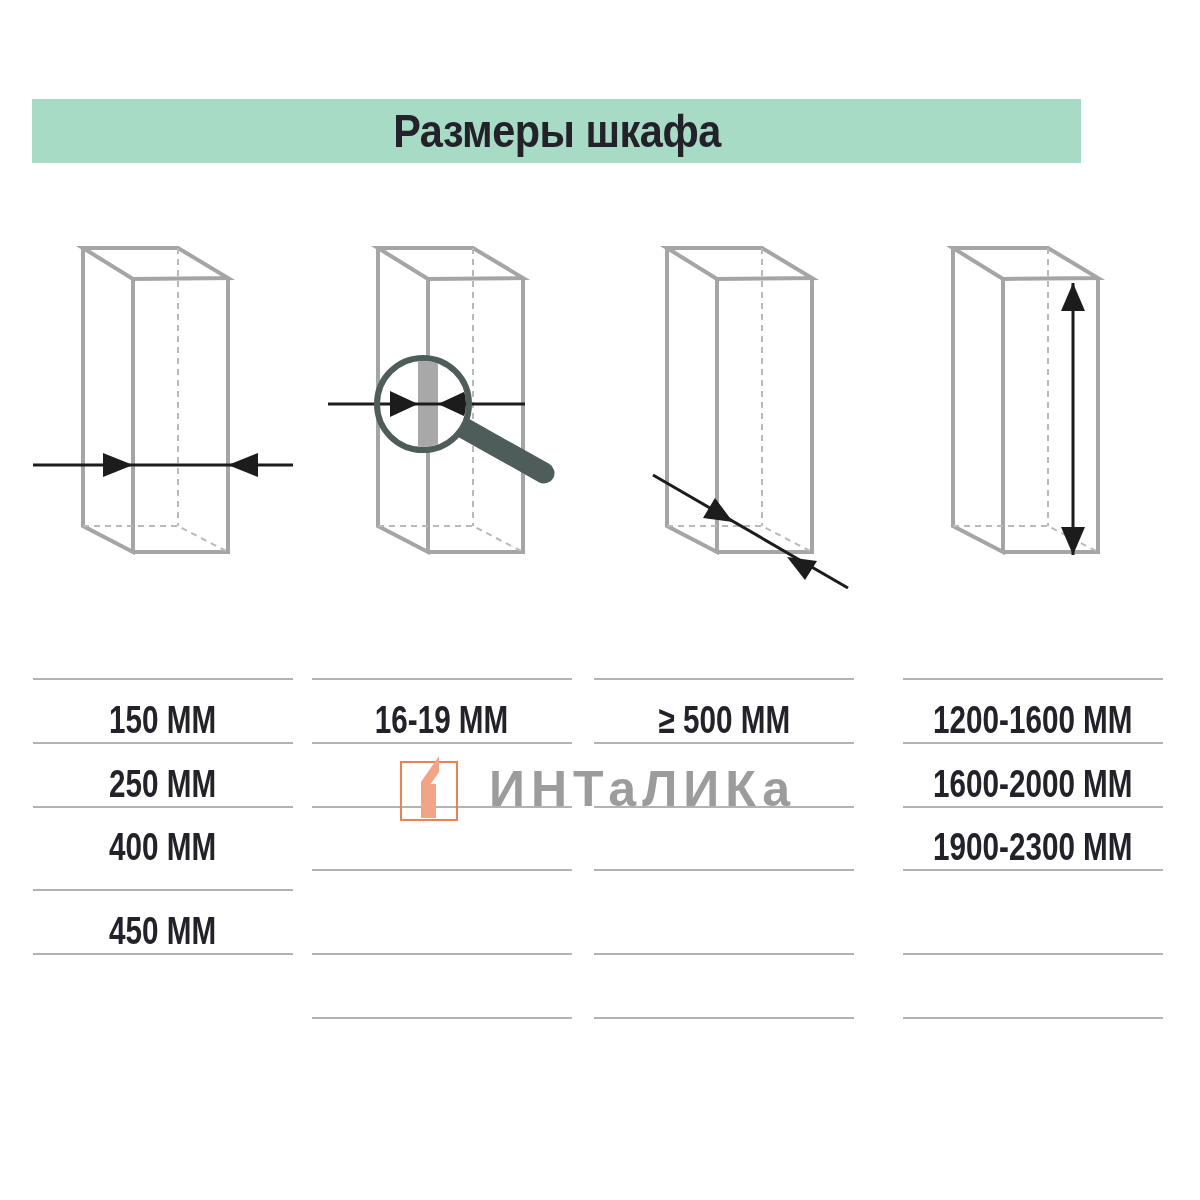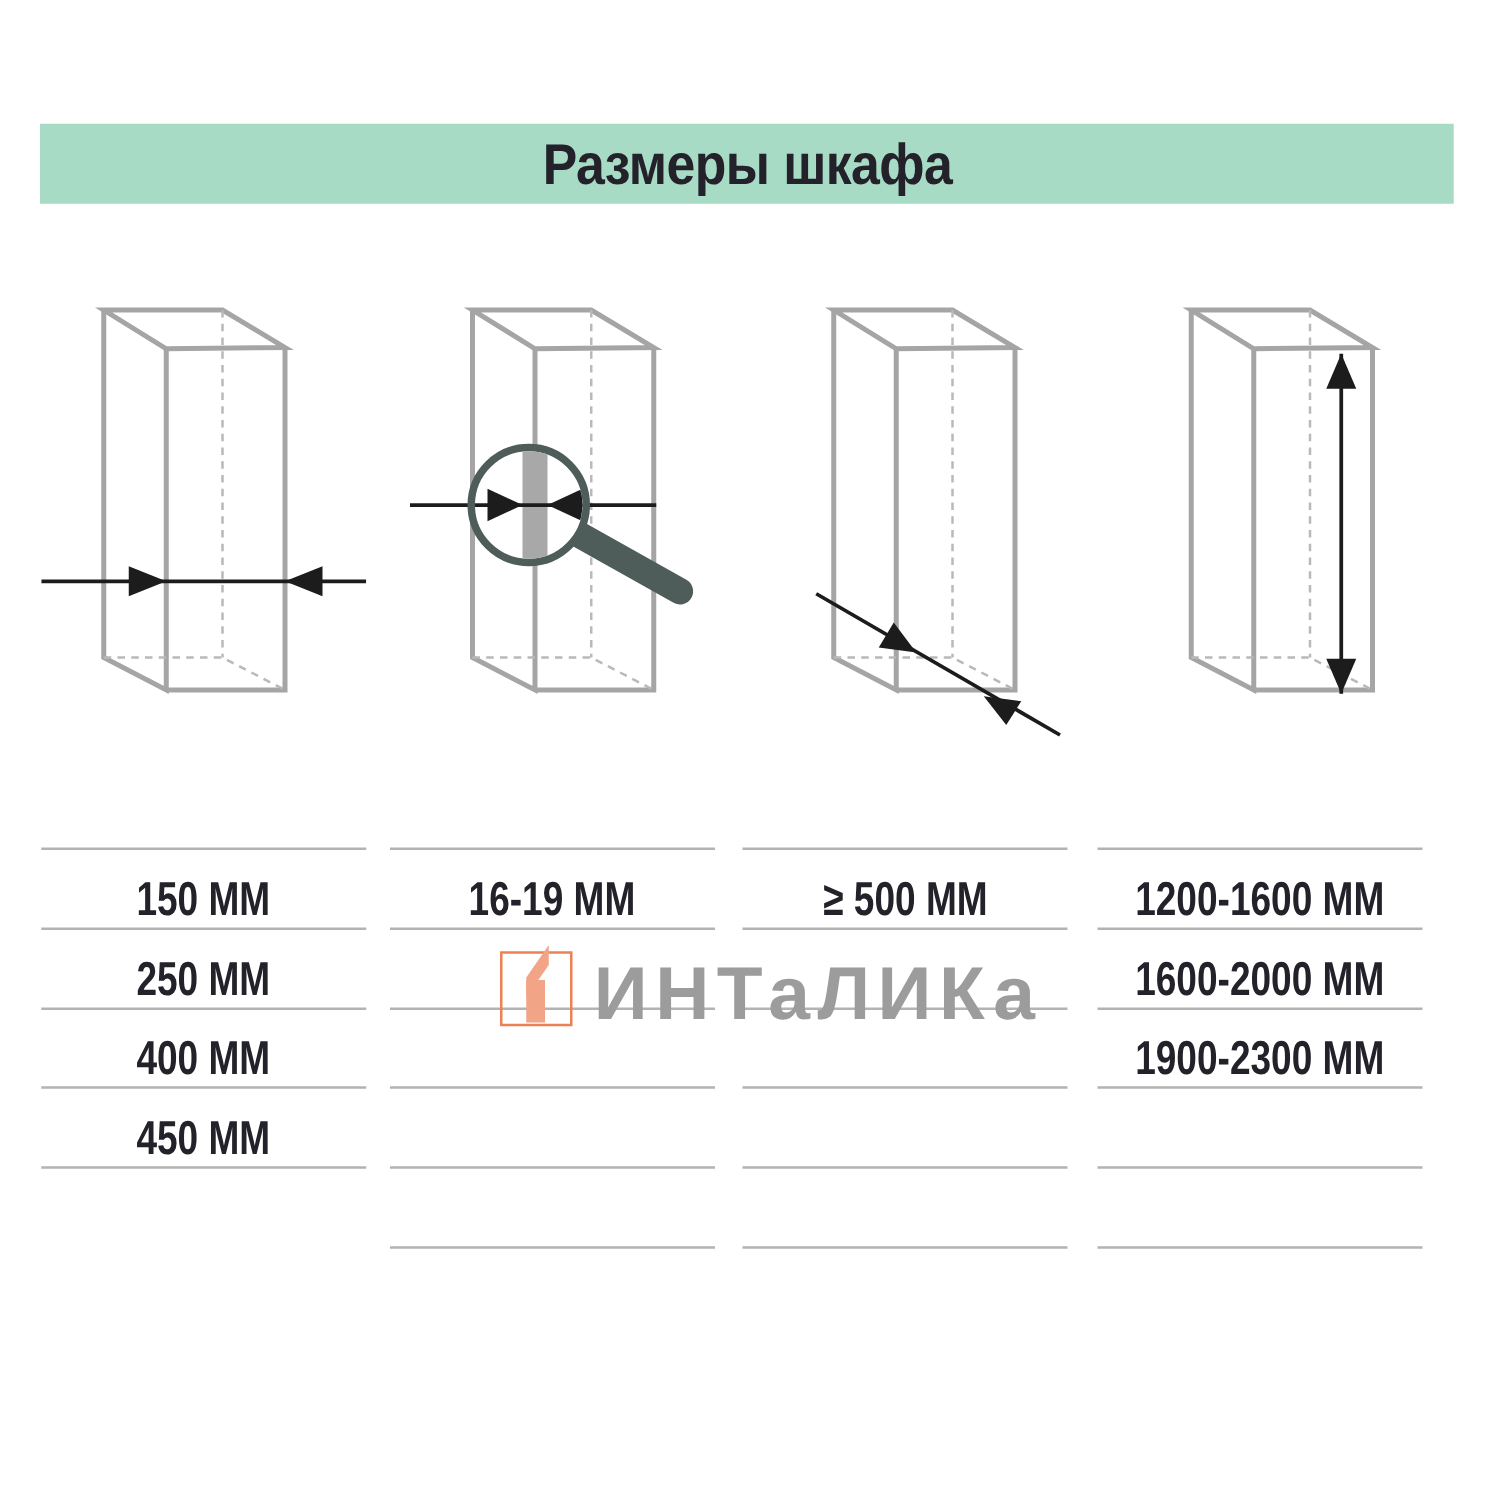--- a/index.html
+++ b/index.html
@@ -12,43 +12,43 @@
     --text:#232129;
     --wm-gray:#9c9c9c;
     --wm-orange:#f2a487;
     --wm-orange-line:#ec8153;
   }
   html,body{margin:0;padding:0;}
   body{background:#ffffff;font-family:"Liberation Sans",sans-serif;}
   .page{position:relative;width:1200px;height:1200px;background:#ffffff;overflow:hidden;}
 
   
-  .header{position:absolute;left:32px;top:99px;width:1131px;height:64px;
+  .header{position:absolute;left:32px;top:99px;width:1049px;height:64px;
     background:var(--mint);display:flex;align-items:center;justify-content:center;}
   .header .title{display:inline-block;font-size:46px;font-weight:700;color:var(--text);
     transform:scaleX(0.9);letter-spacing:-0.5px;white-space:nowrap;}
 
   
   .figure{position:absolute;top:230px;width:260px;height:370px;}
   .figure svg{display:block;width:260px;height:370px;}
   .f1{left:33px;} .f2{left:328px;} .f3{left:617px;} .f4{left:903px;}
 
   
   .tcol{position:absolute;top:678px;width:260px;}
-  .c1{left:33px;} .c2{left:312px;} .c3{left:594px;} .c4{left:878px;}
+  .c1{left:33px;} .c2{left:312px;} .c3{left:594px;} .c4{left:903px;}
   .cell{height:61.8px;border-top:2px solid var(--line);
     display:flex;align-items:flex-end;justify-content:center;}
-  .cell:last-child{border-bottom:2px solid var(--line);}
+  .cell:last-child{border-bottom:2px solid var(--line);margin-top:20px;}
   .cv{display:inline-block;font-size:38px;font-weight:700;color:var(--text);
     transform:scaleX(0.78);white-space:nowrap;}
 
   
   .watermark{position:absolute;left:395px;top:748px;display:flex;align-items:flex-start;z-index:5;}
   .wm-logo{width:68px;height:78px;}
-  .wm-text{display:inline-block;margin-left:12px;margin-top:12px;font-size:60px;font-weight:700;
+  .wm-text{display:inline-block;margin-left:26px;margin-top:12px;font-size:50px;font-weight:700;
     color:var(--wm-gray);letter-spacing:6px;white-space:nowrap;}
 </style>
 </head>
 <body>
 
 <div class="page">
 
   <div class="header">
     <span class="title">Размеры шкафа</span>
   </div>

